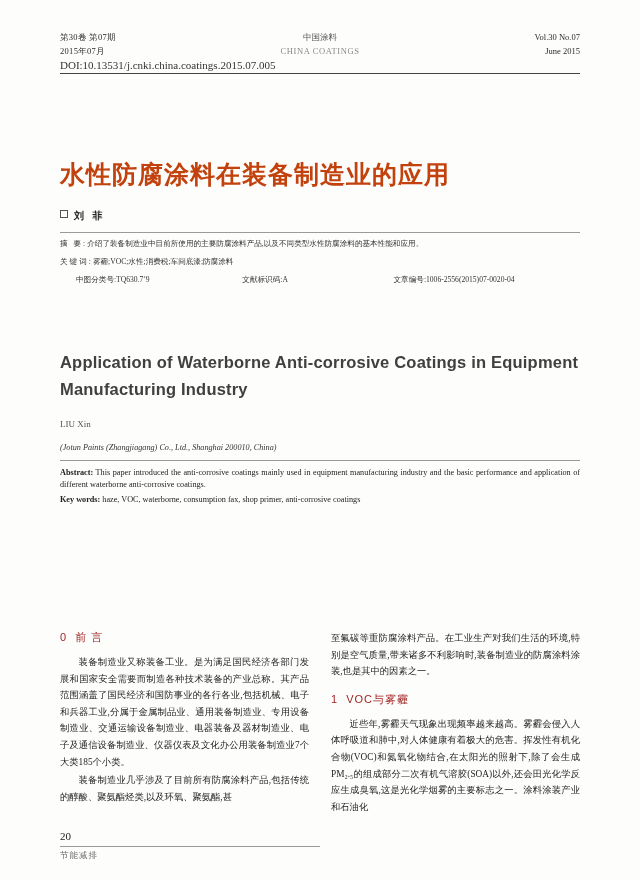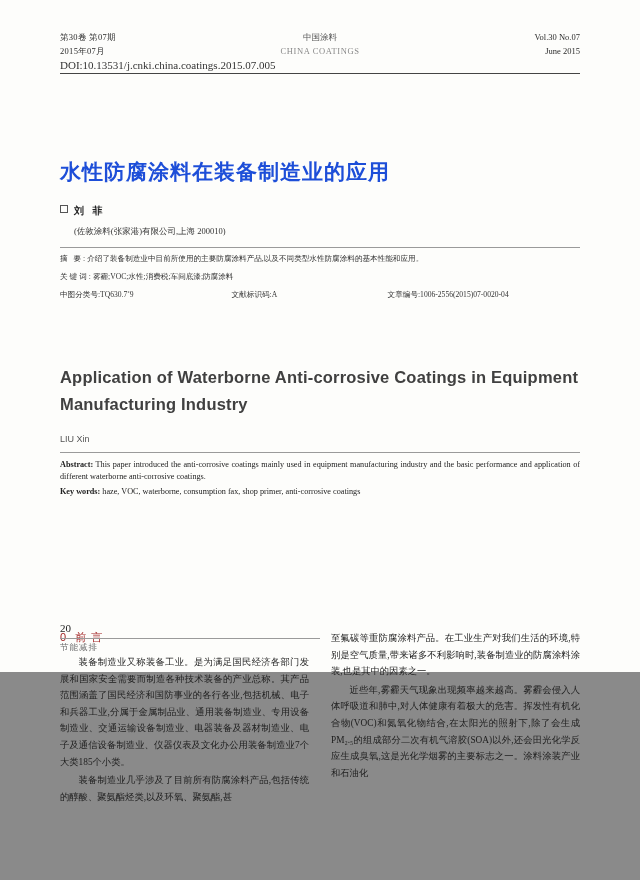--- a/index.html
+++ b/index.html
@@ -9,21 +9,21 @@
   }
   body {
     width: 640px;
     height: 880px;
     overflow: hidden;
     font-family: "Liberation Serif", serif;
   }
   .page {
     position: relative;
     width: 640px;
-    height: 672px;
+    height: 880px;
     background: #fdfdfb;
     box-sizing: border-box;
   }
   .inner {
     position: absolute;
     left: 60px;
     right: 60px;
     top: 30px;
     bottom: 20px;
   }
@@ -71,23 +71,23 @@
     left: 0; right: 0;
     top: 43px;
     border-top: 1px solid #444;
   }
 
   
   .title-cn {
     margin-top: 82px;
     font-family: Liberation Sans, sans-serif;
     font-weight: bold;
-    font-size: 21px;
+    font-size: 25px;
     letter-spacing: 1px;
-    color: #1d4ed8;
+    color: #c2410c;
   }
   .author-line {
     margin-top: 18px;
     font-size: 10px;
     color: #222;
   }
   .author-line .sq {
     display: inline-block;
     width: 6px; height: 6px;
     border: 1px solid #555;
@@ -111,38 +111,39 @@
   .meta {
     font-size: 7.6px;
     color: #333;
     line-height: 12.5px;
   }
   .meta .row { margin-top: 5px; }
   .meta .lbl { letter-spacing: 2px; }
   .meta .cols {
     display: flex;
     margin-top: 6px;
+    margin-left: 16px;
   }
   .meta .cols > div:nth-child(1) { width: 33%; }
   .meta .cols > div:nth-child(2) { width: 30%; }
   .meta .cols > div:nth-child(3) { width: 37%; }
 
   
   .title-en {
     margin-top: 62px;
     font-family: "Liberation Sans", sans-serif;
     font-weight: bold;
     font-size: 16.5px;
     line-height: 27px;
     color: #404040;
     letter-spacing: 0.2px;
   }
   .author-en {
     margin-top: 16px;
-    font-family: Liberation Sans, sans-serif;
+    font-family: Liberation Serif, serif;
     font-size: 9px;
     color: #555;
   }
   .affil-en {
     margin-top: 14px;
     font-size: 8.2px;
     font-style: italic;
     color: #333;
   }
   .abs-rule {
@@ -240,21 +241,20 @@
       <div class="mh-doi">DOI:10.13531/j.cnki.china.coatings.2015.07.005</div>
       <div class="mh-rule"></div>
     </div>
 
     <h1 class="title-cn">水性防腐涂料在装备制造业的应用</h1>
 
     <div class="author-line">
       <span class="sq"></span><span class="nm">刘 菲</span>
     </div>
 
-    <div class="affil">(佐敦涂料(张家港)有限公司,上海 200010)</div>
 
     <div class="meta-rule"></div>
 
     <div class="meta">
       <div class="row">
         <span class="lbl">摘  要:</span><span>介绍了装备制造业中目前所使用的主要防腐涂料产品,以及不同类型水性防腐涂料的基本性能和应用。</span>
       </div>
       <div class="row">
         <span class="lbl">关键词:</span><span>雾霾;VOC;水性;消费税;车间底漆;防腐涂料</span>
       </div>
@@ -266,20 +266,21 @@
           <span>文献标识码:</span><span>A</span>
         </div>
         <div>
           <span>文章编号:</span><span>1006-2556(2015)07-0020-04</span>
         </div>
       </div>
     </div>
 
     <h2 class="title-en">Application of Waterborne Anti-corrosive Coatings in Equipment Manufacturing Industry</h2>
     <div class="author-en">LIU Xin</div>
+    <div class="affil-en">(Jotun Paints (Zhangjiagang) Co., Ltd., Shanghai 200010, China)</div>
 
     <div class="abs-rule"></div>
 
     <div class="abstract">
       <b>Abstract:</b>
       <span>This paper introduced the anti-corrosive coatings mainly used in equipment manufacturing industry and the basic performance and application of different waterborne anti-corrosive coatings.</span>
     </div>
     <div class="keywords">
       <b>Key words:</b>
       <span>haze, VOC, waterborne, consumption fax, shop primer, anti-corrosive coatings</span>
@@ -288,20 +289,23 @@
     <div class="body-cols">
       <div class="col col1">
         <div class="sec-head">
           <span class="num">0</span><span>前  言</span>
         </div>
         <p class="para">装备制造业又称装备工业。是为满足国民经济各部门发展和国家安全需要而制造各种技术装备的产业总称。其产品范围涵盖了国民经济和国防事业的各行各业,包括机械、电子和兵器工业,分属于金属制品业、通用装备制造业、专用设备制造业、交通运输设备制造业、电器装备及器材制造业、电子及通信设备制造业、仪器仪表及文化办公用装备制造业7个大类185个小类。</p>
         <p class="para">装备制造业几乎涉及了目前所有防腐涂料产品,包括传统的醇酸、聚氨酯烃类,以及环氧、聚氨酯,甚</p>
       </div>
       <div class="col col2">
         <p class="para noind">至氟碳等重防腐涂料产品。在工业生产对我们生活的环境,特别是空气质量,带来诸多不利影响时,装备制造业的防腐涂料涂装,也是其中的因素之一。</p>
+        <div class="sec-head">
+          <span class="num">1</span><span>VOC与雾霾</span>
+        </div>
         <p class="para">近些年,雾霾天气现象出现频率越来越高。雾霾会侵入人体呼吸道和肺中,对人体健康有着极大的危害。挥发性有机化合物(VOC)和氮氧化物结合,在太阳光的照射下,除了会生成PM₂.₅的组成部分二次有机气溶胶(SOA)以外,还会田光化学反应生成臭氧,这是光化学烟雾的主要标志之一。涂料涂装产业和石油化</p>
       </div>
     </div>
 
   </div>
 
   <div class="footer">
     <div class="pgnum">20</div>
     <div class="foot-rule"></div>
     <div class="foot-cn">节能减排</div>

